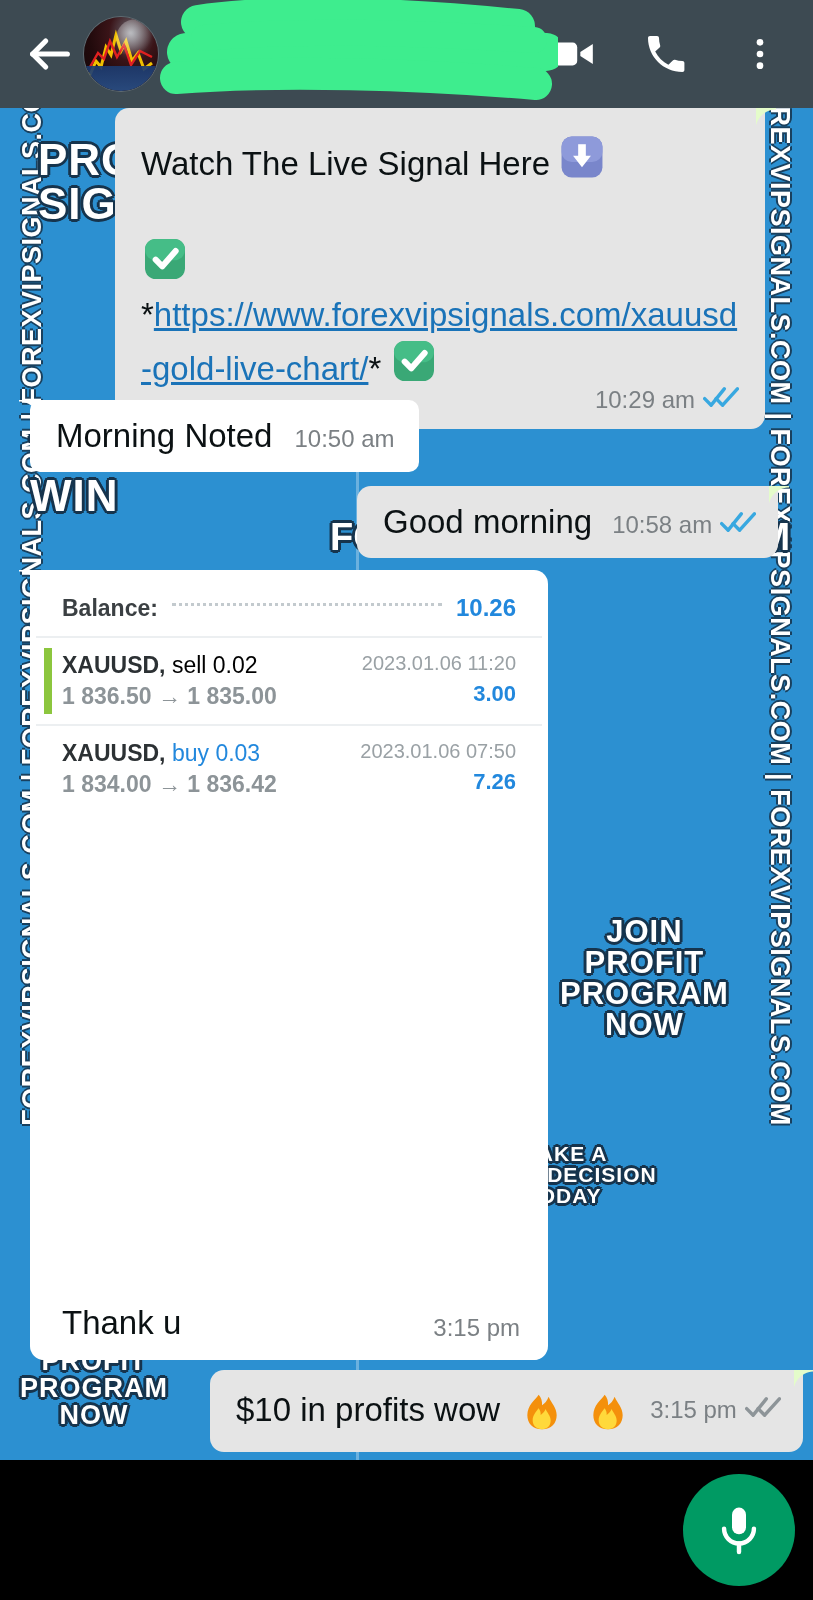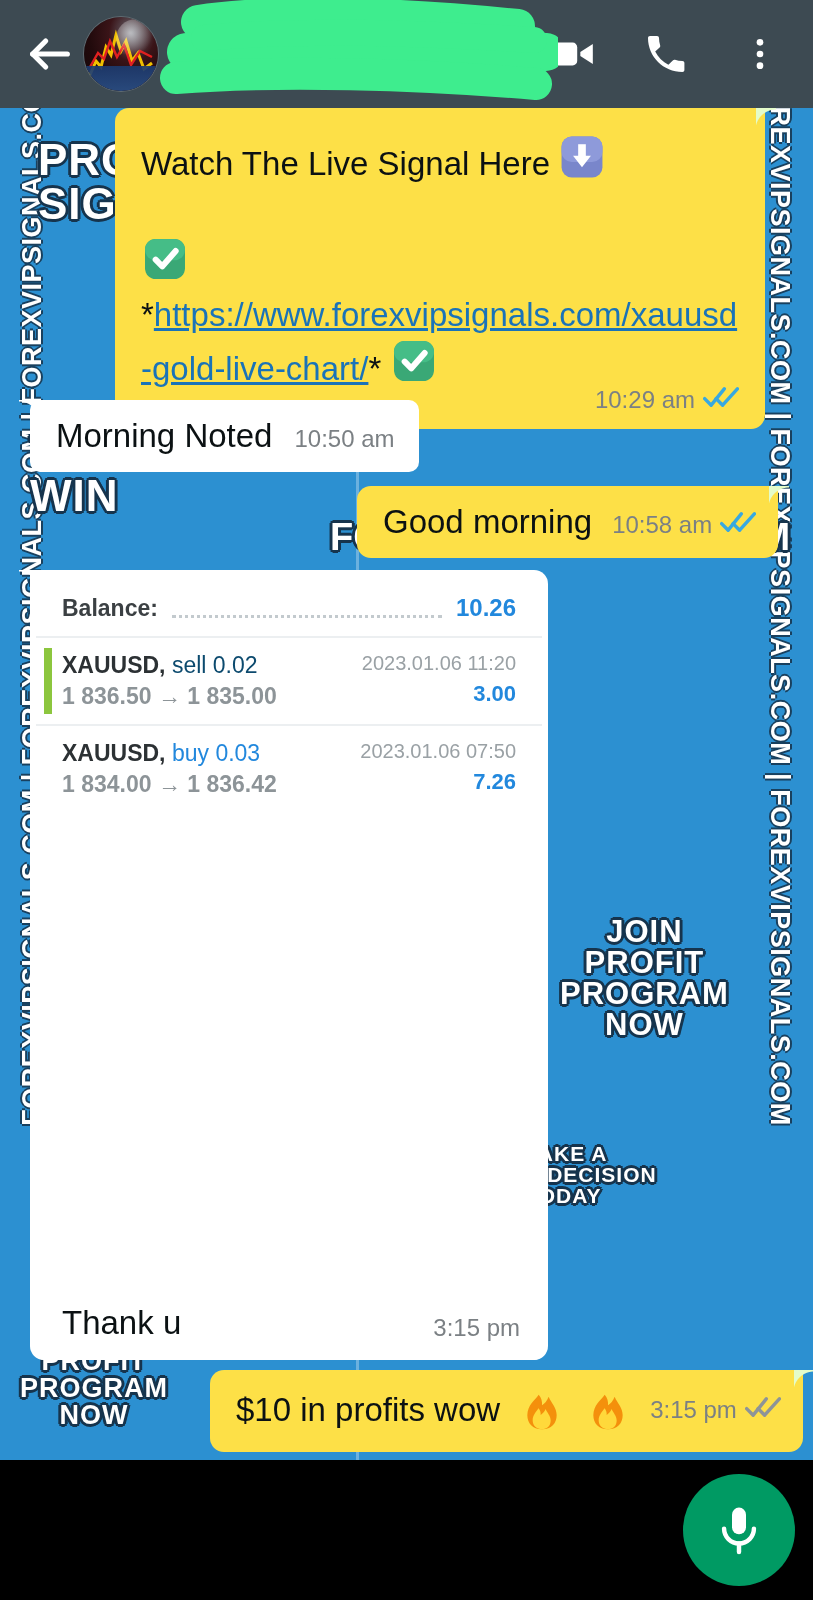--- a/index.html
+++ b/index.html
@@ -85,21 +85,21 @@
   #wp-profit-prog   { left: 20px; top: 1240px; font-size: 27px; text-align:center; }
   #wp-share-btn {
     position:absolute; left: 458px; top: 812px; width: 86px; height: 86px; border-radius: 50%;
     background: rgba(38,120,175,.78); display:flex; align-items:center; justify-content:center;
   }
   #wp-divider { position:absolute; left: 356px; top: 0; width: 3px; height: 1352px; background: rgba(255,255,255,.30); }
 
   
   #chat { position:absolute; top: 108px; left: 0; width: 813px; height: 1352px; z-index: 10; }
   .bubble { position:absolute; }
-  .b-out { background: #fde047; border-radius: 14px; }
+  .b-out { background: #e5e5e5; border-radius: 14px; }
   .b-in  { background: #ffffff; border-radius: 14px; }
   .b-out::after, .b-in::after { content:""; position:absolute; top:0; width:20px; height:22px; }
   .b-out::after { right:-11px; background: radial-gradient(circle at 100% 100%, transparent 20px, #e4fcca 21px); }
   .b-in::after  { left:-11px;  background: radial-gradient(circle at 0 100%, transparent 20px, #ffffff 21px); }
   .b-text { color: #0b1113; font-size: 33px; line-height: 1.32; }
   .b-link { color: #1a73b8; word-break: break-all; }
   .b-meta { color: #7b8084; font-size: 24px; display:inline-flex; align-items:center; gap:8px; white-space:nowrap; }
   .ticks { display:inline-block; }
   .emoji { display:inline-block; vertical-align:-5px; }
 
@@ -109,30 +109,30 @@
   
   #msg-morning-noted { left: 30px; top: 292px; padding: 14px 24px 14px 26px; border-top-left-radius: 0;
                         display:flex; align-items:baseline; gap:22px;border-radius:10px; }
   
   #msg-good-morning { left: 357px; top: 378px; padding: 14px 22px 14px 26px; border-top-right-radius: 0;
                         display:flex; align-items:baseline; gap:20px; }
   
   #msg-trade { left: 30px; top: 462px; width: 518px; height: 790px; padding: 6px 6px 0 6px;
                border-top-left-radius: 0; display:flex; flex-direction:column; }
   .trade-card { background:#fff; border-radius: 8px; flex: 1 1 auto; display:flex; flex-direction:column; }
-  .trade-balance { display:flex; align-items:flex-end; padding: 18px 26px 14px 26px; gap: 14px; }
+  .trade-balance { display:flex; align-items:center; padding: 18px 26px 14px 26px; gap: 14px; }
   .trade-balance .tb-label { font-size: 23px; font-weight: 700; color: #3b4043; white-space:nowrap; }
   .trade-balance .tb-dots { flex:1 1 auto; border-bottom: 3px dotted #c3cace; transform: translateY(-4px); }
   .trade-balance .tb-val { font-size: 24px; font-weight: 700; color: #2288dd; white-space:nowrap; }
   .trade-row { display:flex; padding: 14px 26px 14px 26px; border-top: 2px solid #eceff1; position: relative; }
   .trade-row .tr-bar { position:absolute; left: 8px; top: 10px; bottom: 10px; width: 8px; background: #8cc63e; }
   .trade-row .tr-left { flex: 1 1 auto; }
   .trade-row .tr-right { text-align: right; white-space: nowrap; }
   .tr-sym { font-size: 23px; font-weight: 700; color: #2c3134; }
-  .tr-side-sell { color: #0c4a6e; font-weight: 400; }
+  .tr-side-sell { color: #000000; font-weight: 400; }
   .tr-side-buy { color: #2288dd; font-weight: 400; }
   .tr-prices { font-size: 23px; color: #8d9498; margin-top: 4px; font-weight: 600; }
   .tr-date { font-size: 20px; color: #9aa1a5; }
   .tr-profit { font-size: 22px; color: #2288dd; font-weight: 700; margin-top: 6px; }
   .trade-spacer { flex: 1 1 auto; }
   .trade-foot { display:flex; align-items:flex-end; justify-content:space-between; padding: 0 22px 18px 26px; margin-top: 40px; }
   .trade-foot .tf-text { font-size: 33px; color:#0b1113; }
   
   #msg-profits { left: 210px; top: 1262px; padding: 14px 22px 16px 26px; border-top-right-radius: 0;
                  display:flex; align-items:center; gap: 18px; }

